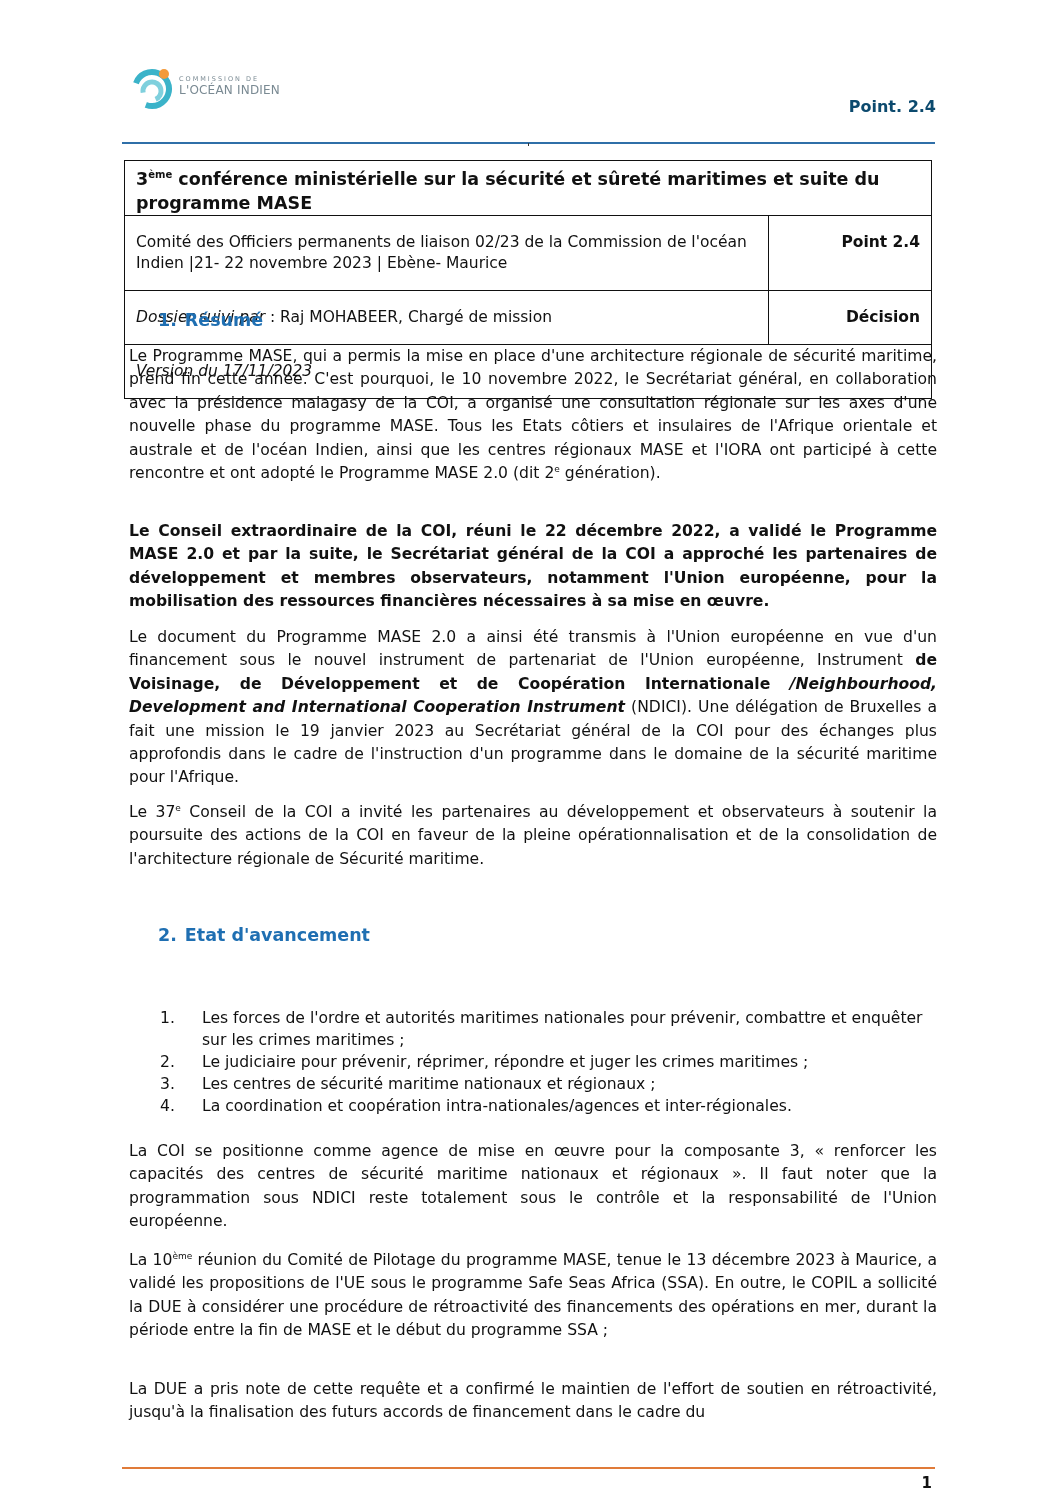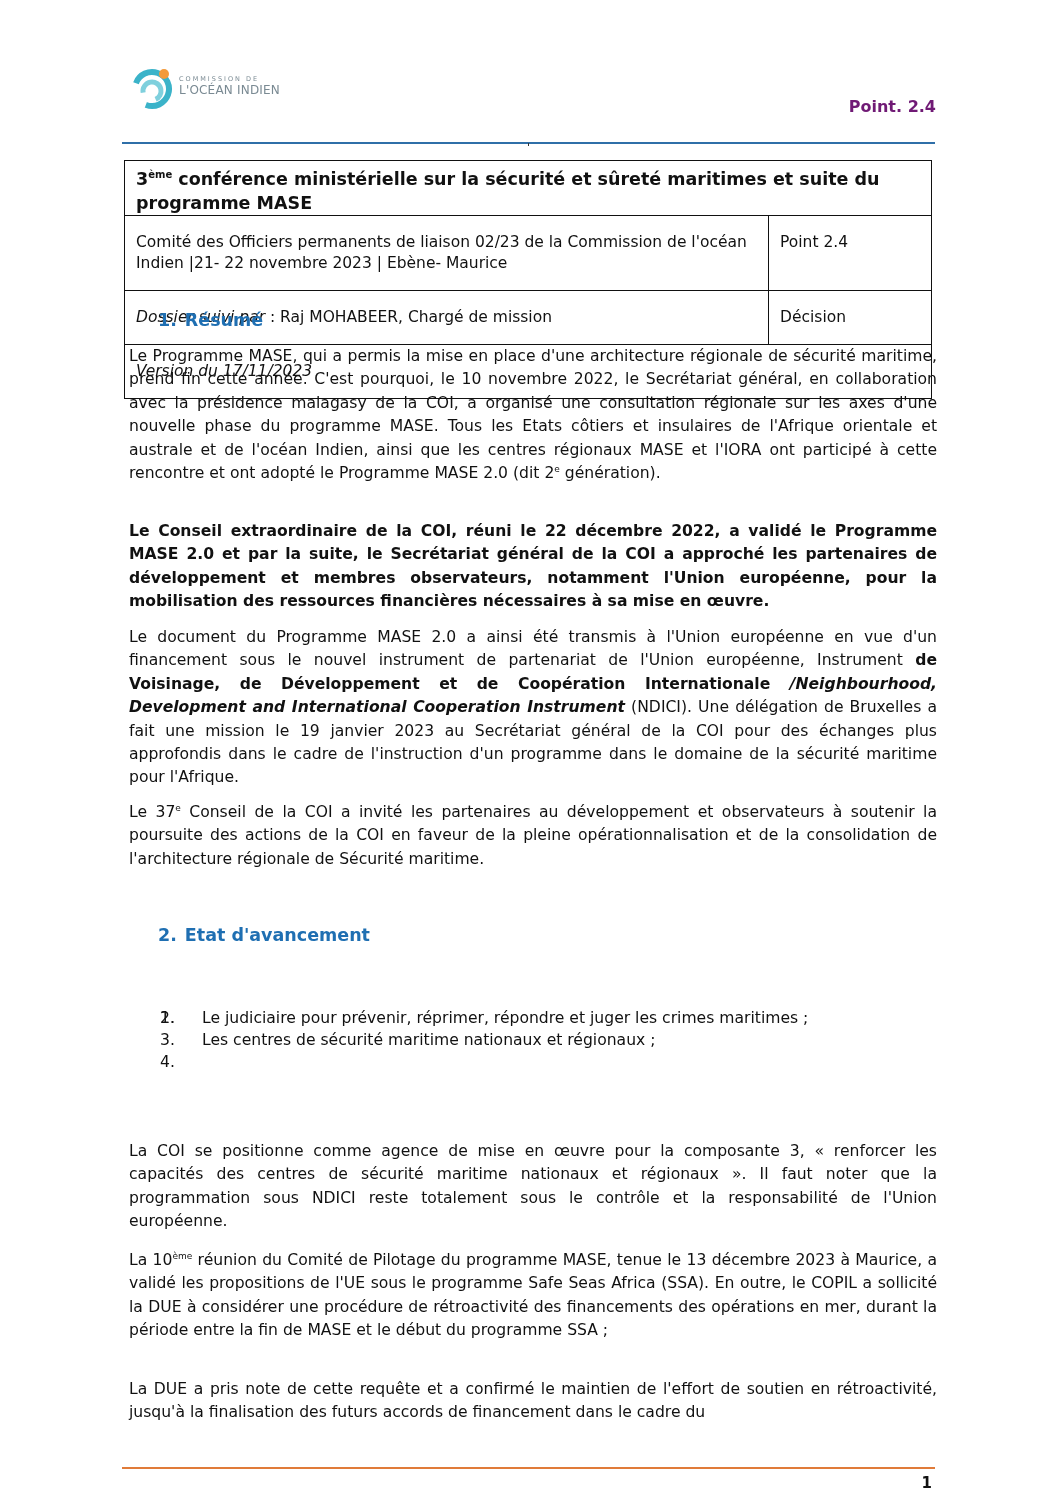--- a/index.html
+++ b/index.html
@@ -8,32 +8,32 @@
     font-family: "DejaVu Sans", sans-serif; color: #111;
   }
   .page { position: absolute; left: 0; top: 0; width: 1058px; height: 1189px; }
 
   
   .logo { position: absolute; left: 131px; top: 64px; width: 160px; height: 50px; }
   .logo-mark { position: absolute; left: 0; top: 0; width: 46px; height: 46px; }
   .logo-text { position: absolute; left: 48px; top: 10px; color: #7a8a93; line-height: 11px; }
   .logo-text .l1 { font-size: 6.5px; letter-spacing: 2px; display: block; }
   .logo-text .l2 { font-size: 12px; display: block; letter-spacing: 0.2px; }
-  .header-point { position: absolute; right: 122px; top: 97px; font-weight: bold; font-size: 16px; color: #701a75; }
+  .header-point { position: absolute; right: 122px; top: 97px; font-weight: bold; font-size: 16px; color: #0c4a6e; }
   .header-rule { position: absolute; left: 122px; top: 142px; width: 813px; height: 2px; background: #2f6fa8; }
 
   
   .info-table {
     position: absolute; left: 124px; top: 160px; width: 808px;
     border-collapse: collapse; font-size: 15.5px;
   }
   .info-table td { border: 1.5px solid #111; padding: 16px 11px; vertical-align: top; }
   .info-table .title-cell { font-weight: bold; font-size: 17.5px; line-height: 24px; padding-top: 2px; padding-bottom: 0; }
   .info-table .meta-cell { line-height: 21px; margin-left: 36px; }
-  .info-table .right-cell { width: 140px; text-align: left; line-height: 21px; }
+  .info-table .right-cell { width: 140px; text-align: right; line-height: 21px; font-weight: bold; }
   .info-table sup { font-size: 10px; }
   .ital { font-style: italic; }
 
   
   .section-heading { position: absolute; font-weight: bold; color: #1f6fb2; font-size: 17.5px; }
   .section-heading .num { margin-right: 8px; }
 
   
   .para {
     position: absolute; left: 125px; width: 808px;
@@ -101,24 +101,24 @@
   <p class="para" style="top:622px;"><span>Le document du Programme MASE 2.0 a ainsi été transmis à l'Union européenne en vue d'un financement sous le nouvel instrument de partenariat de l'Union européenne, Instrument </span><span class="bold-term">de Voisinage, de Développement et de Coopération Internationale</span><span class="ital-term"> /Neighbourhood, Development and International Cooperation Instrument</span><span> (NDICI). Une délégation de Bruxelles a fait une mission le 19 janvier 2023 au Secrétariat général de la COI pour des échanges plus approfondis dans le cadre de l'instruction d'un programme dans le domaine de la sécurité maritime pour l'Afrique.</span></p>
 
   <p class="para" style="top:797px;"><span>Le 37</span><sup>e</sup><span> Conseil de la COI a invité les partenaires au développement et observateurs à soutenir la poursuite des actions de la COI en faveur de la pleine opérationnalisation et de la consolidation de l'architecture régionale de Sécurité maritime.</span></p>
 
   <div class="section-heading" style="left:158px; top:925px;">
     <span class="num">2.</span><span>Etat d'avancement</span>
   </div>
 
 
   <ul class="list" style="top:1007px;">
-    <li><span class="li-num">1.</span></li>
+    <li><span class="li-num">1.</span><span>Les forces de l'ordre et autorités maritimes nationales pour prévenir, combattre et enquêter sur les crimes maritimes ;</span></li>
     <li><span class="li-num">2.</span><span>Le judiciaire pour prévenir, réprimer, répondre et juger les crimes maritimes ;</span></li>
     <li><span class="li-num">3.</span><span>Les centres de sécurité maritime nationaux et régionaux ;</span></li>
-    <li><span class="li-num">4.</span></li>
+    <li><span class="li-num">4.</span><span>La coordination et coopération intra-nationales/agences et inter-régionales.</span></li>
   </ul>
 
   <p class="para" style="top:1136px;">La COI se positionne comme agence de mise en œuvre pour la composante 3, « renforcer les capacités des centres de sécurité maritime nationaux et régionaux ». Il faut noter que la programmation sous NDICI reste totalement sous le contrôle et la responsabilité de l'Union européenne.</p>
 
   <p class="para" style="top:1245px;"><span>La 10</span><sup>ème</sup><span> réunion du Comité de Pilotage du programme MASE, tenue le 13 décembre 2023 à Maurice, a validé les propositions de l'UE sous le programme Safe Seas Africa (SSA). En outre, le COPIL a sollicité la DUE à considérer une procédure de rétroactivité des financements des opérations en mer, durant la période entre la fin de MASE et le début du programme SSA ;</span></p>
 
   <p class="para" style="top:1374px;">La DUE a pris note de cette requête et a confirmé le maintien de l'effort de soutien en rétroactivité, jusqu'à la finalisation des futurs accords de financement dans le cadre du</p>
 
   <div class="footer-rule"></div>
   <div class="page-number">1</div>

